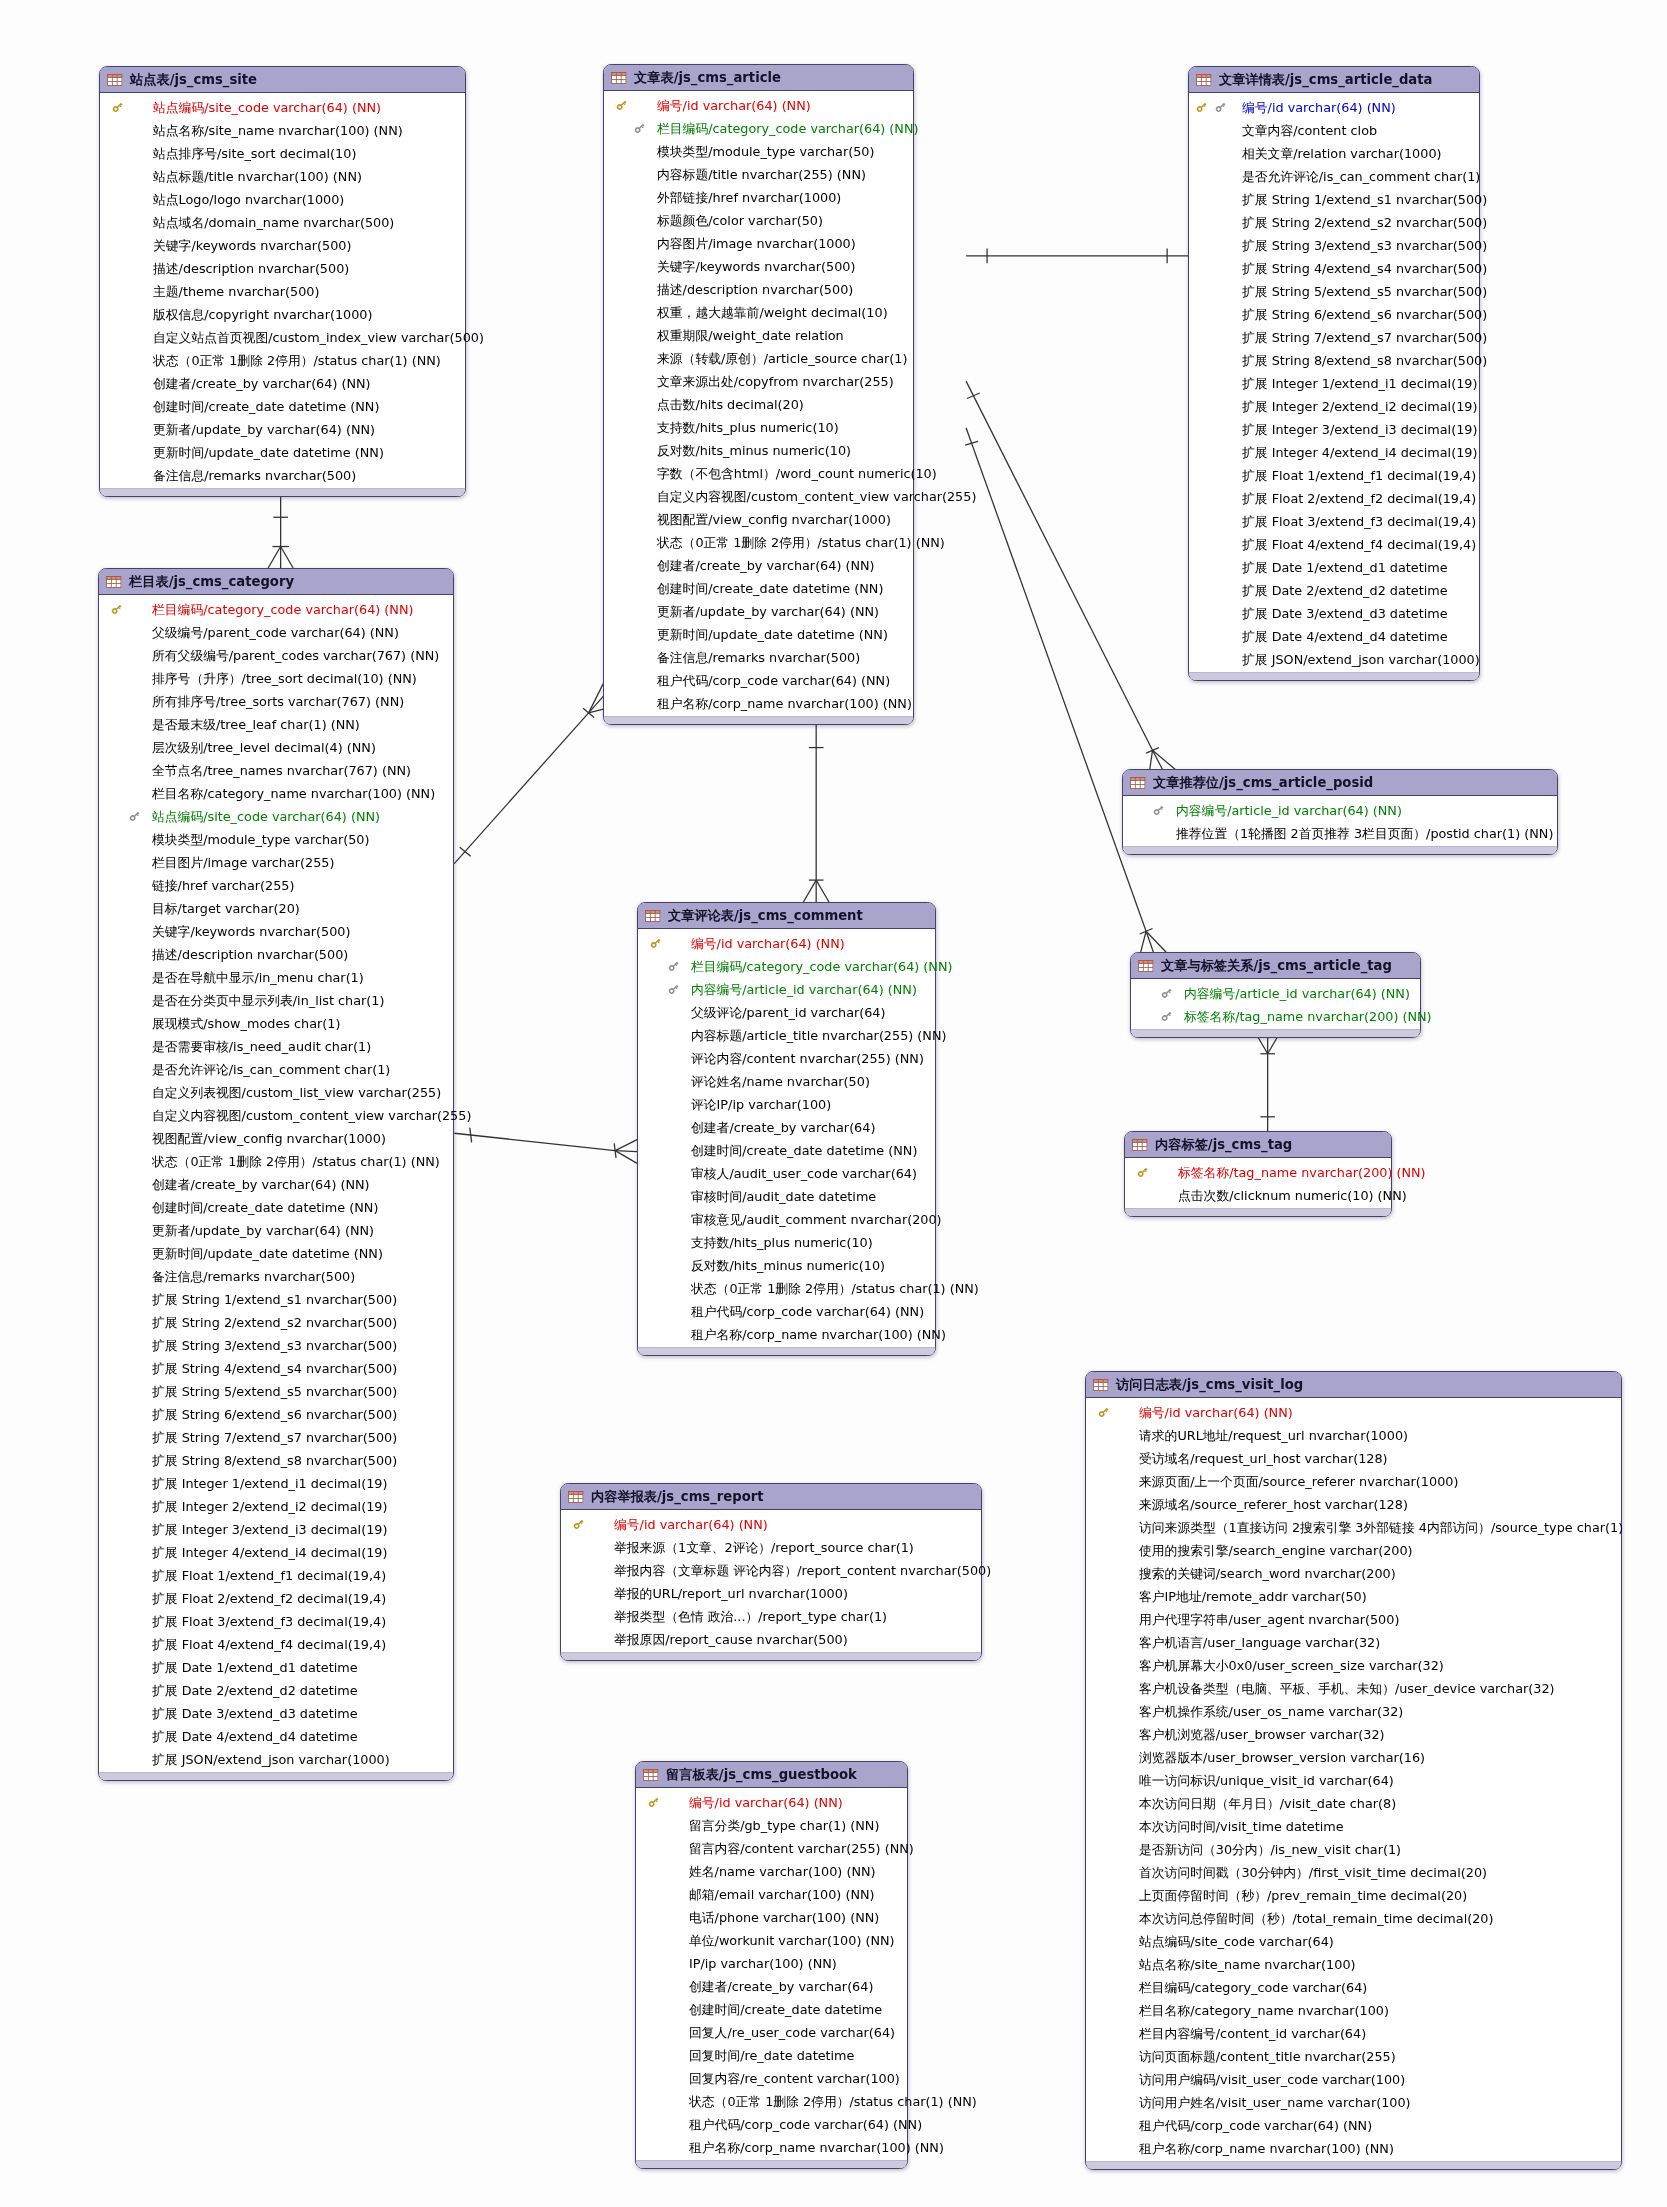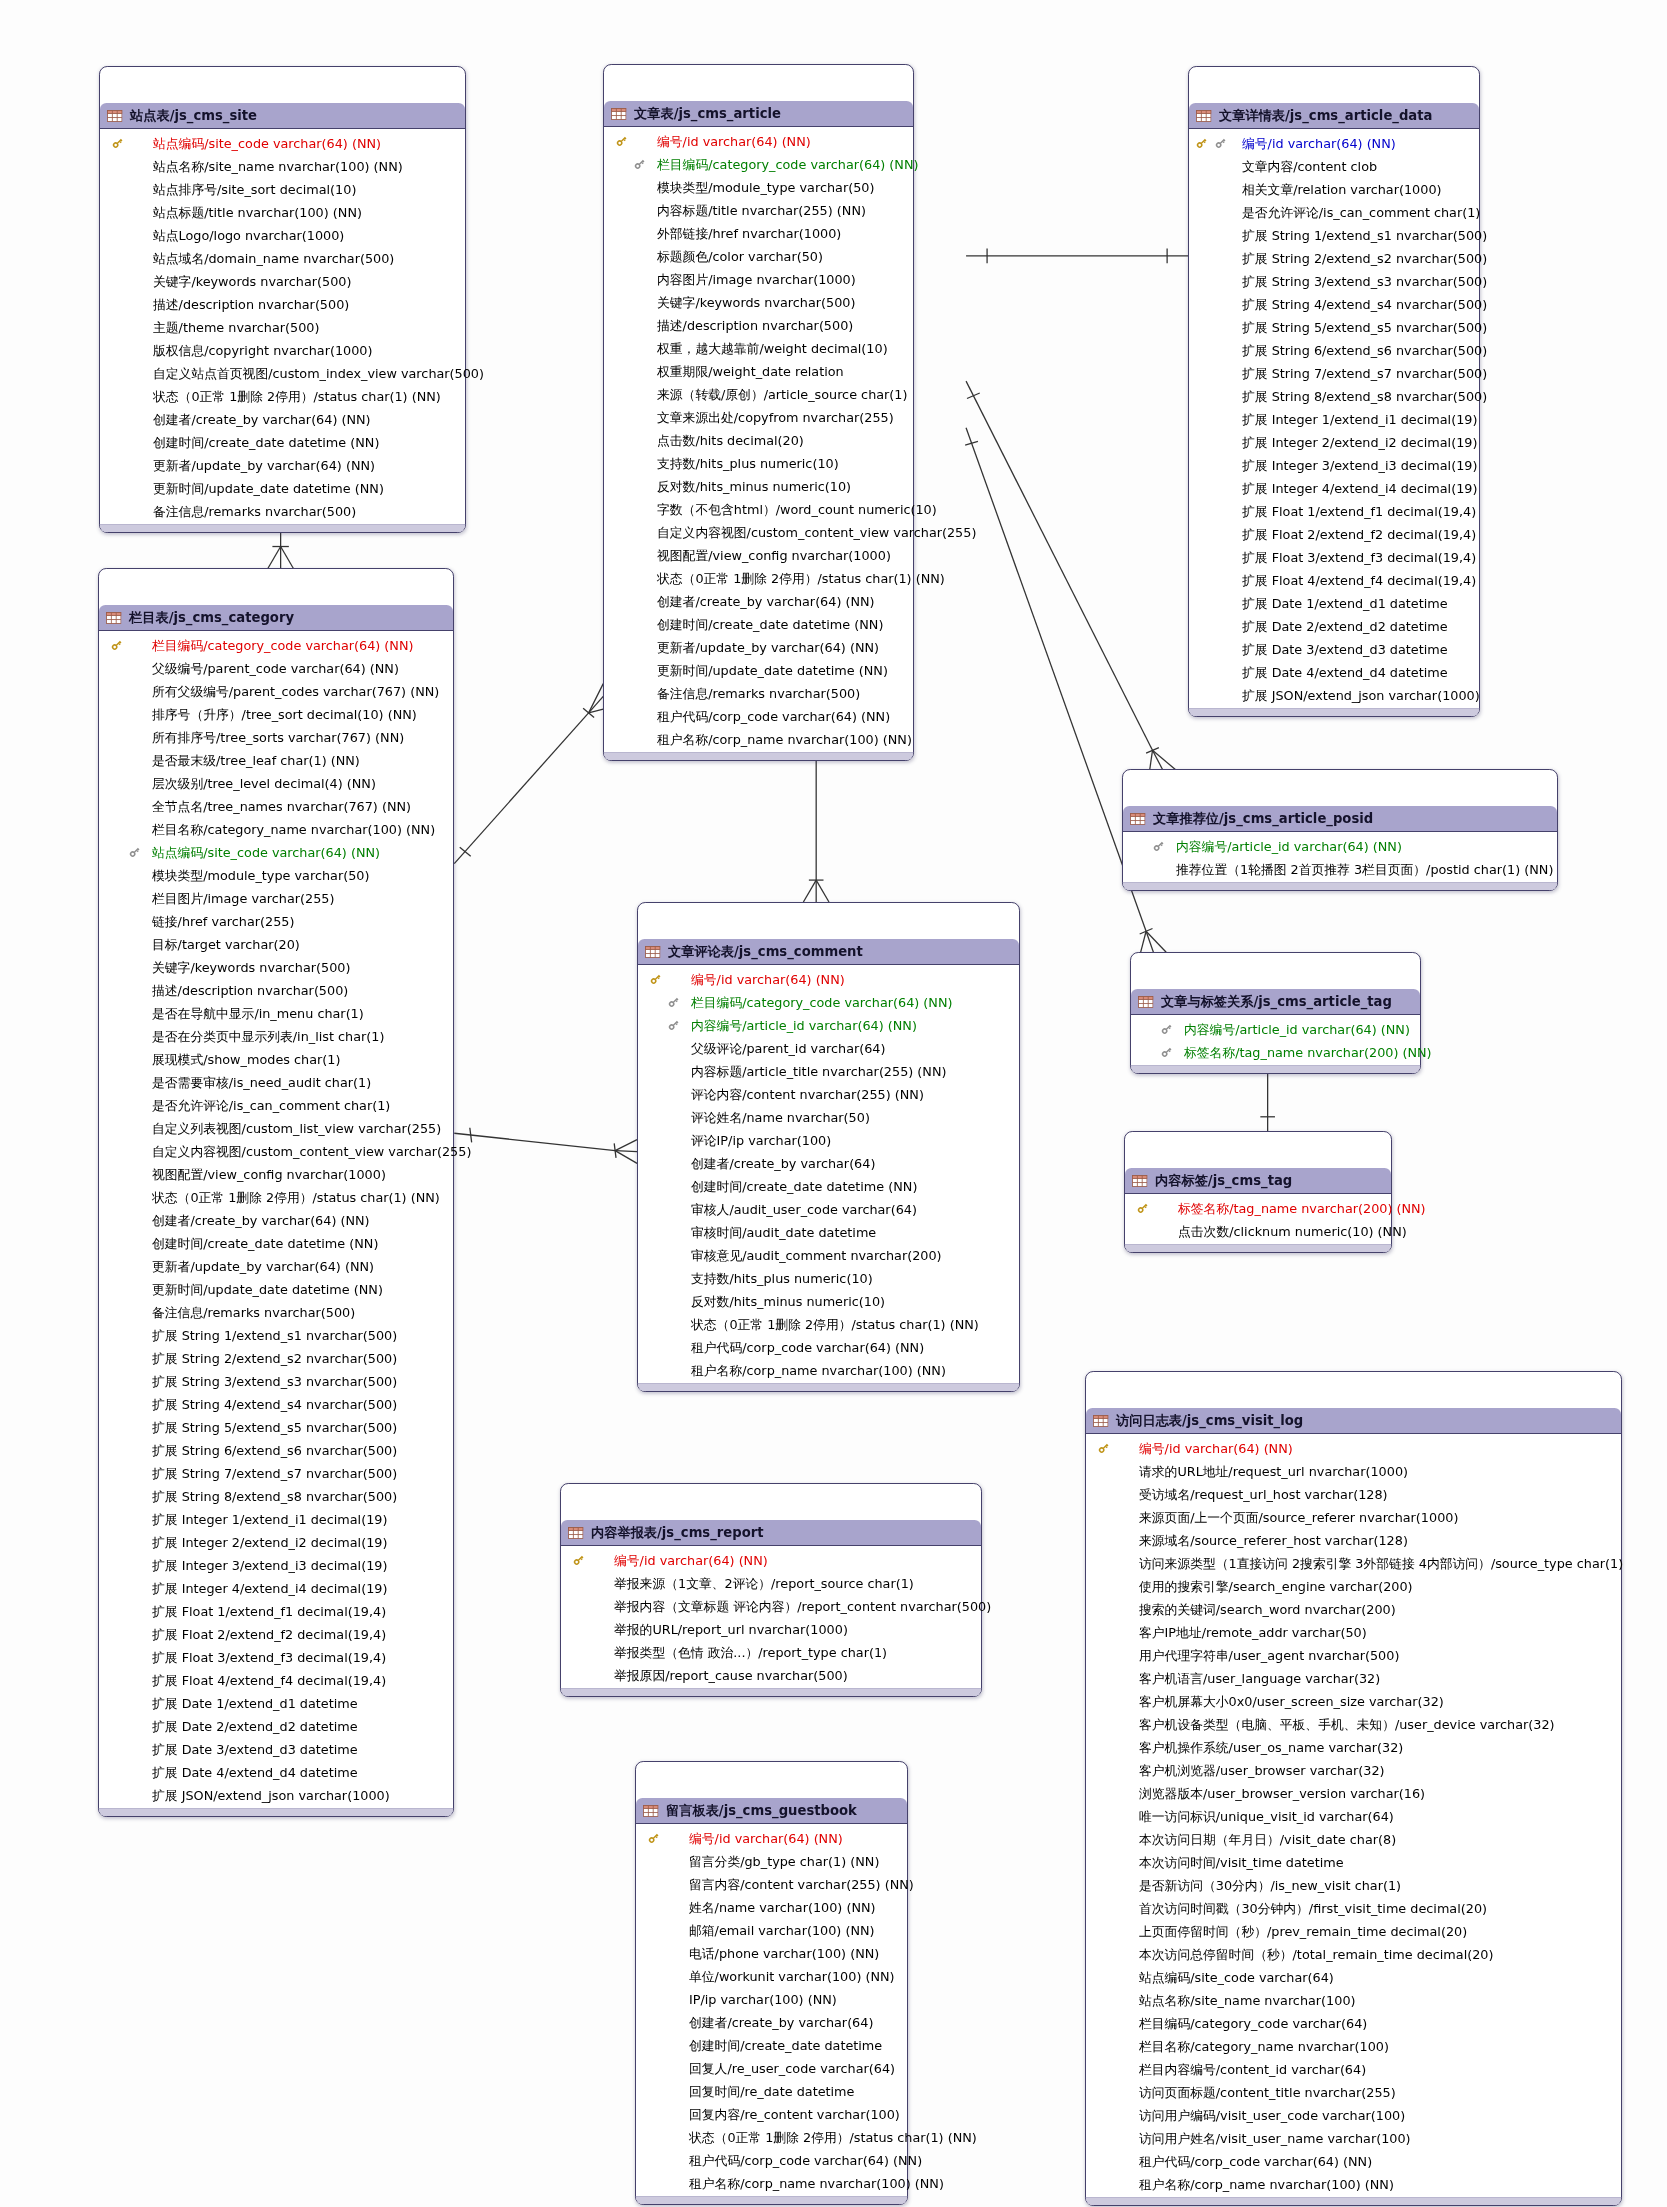--- a/index.html
+++ b/index.html
@@ -10,21 +10,21 @@
   #wires{position:absolute;left:0;top:0;width:1668px;height:2208px;}
   #wires line{stroke:#333;stroke-width:1.4;fill:none;}
   .t{
     position:absolute;box-sizing:border-box;background:#ffffff;
     border:1.4px solid #45416b;border-radius:8.2px;
     box-shadow:0.9px 1.8px 3.7px rgba(60,56,100,0.28);
   }
   .thead{
     background:#a8a4cc;border-bottom:1.4px solid #45416b;border-radius:6.4px 6.4px 0 0;
     height:25px;display:flex;align-items:center;padding:0 7.3px;
-    font-size:13.2px;font-weight:600;color:#14122b;white-space:nowrap;overflow:hidden;margin-top:36px;
+    font-size:13.2px;font-weight:600;color:#14122b;white-space:nowrap;overflow:hidden;
   }
   .ticon{width:15.5px;height:12px;margin-right:7.3px;flex:0 0 auto;}
   .tbody{padding:2.7px 0 0.9px 0;}
   .frow{
     position:relative;height:23px;line-height:23px;padding-left:53px;
     font-size:12.8px;white-space:nowrap;
   }
   .key{position:absolute;top:4.6px;width:13.7px;height:13.7px;}
   .kg{color:#c09418;}
   .ks{color:#8f8f8f;}
@@ -307,21 +307,21 @@
   </div>
   <div class="tbody">
       <div class="frow"><svg class="key ks" viewBox="0 0 20 20" style="left: 29px;">
           <use href="#keyicon"></use>
         </svg><span style="color: rgb(0, 127, 0);">内容编号/article_id varchar(64) (NN)</span></div>
       <div class="frow"><span>推荐位置（1轮播图 2首页推荐 3栏目页面）/postid char(1) (NN)</span></div>
     </div>
   <div class="tfoot"></div>
 </div>
 
-<div class="t" style="left:637px;top:902px;width:383px">
+<div class="t" style="left:637px;top:902px;width:299px">
   <div class="thead">
     <svg class="ticon" viewBox="0 0 17 13" width="15.5" height="12">
         <use href="#tableicon"></use>
       </svg>
     <span>文章评论表/js_cms_comment</span>
   </div>
   <div class="tbody">
       <div class="frow"><svg class="key kg" viewBox="0 0 20 20" style="left: 11px;">
           <use href="#keyicon"></use>
         </svg><span style="color: rgb(224, 0, 0);">编号/id varchar(64) (NN)</span></div>

